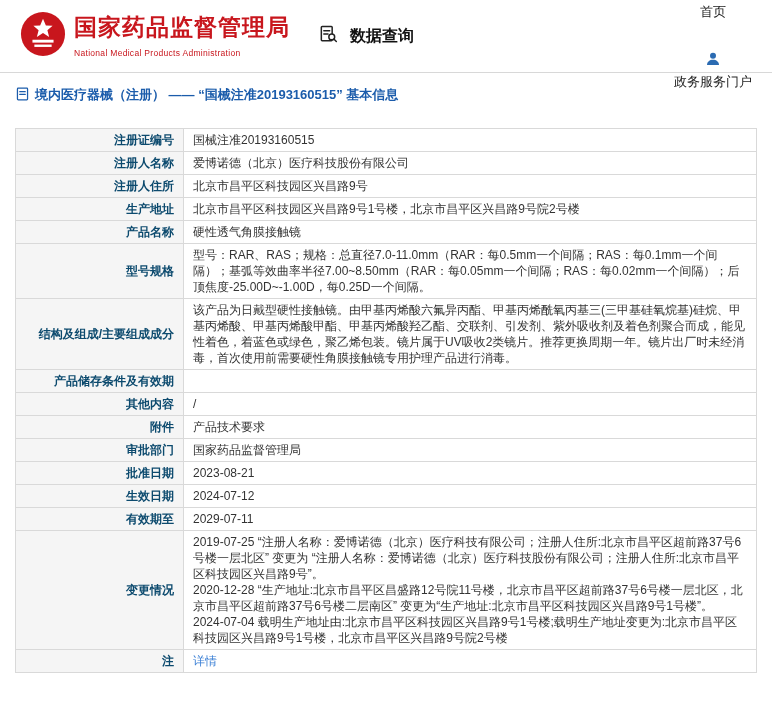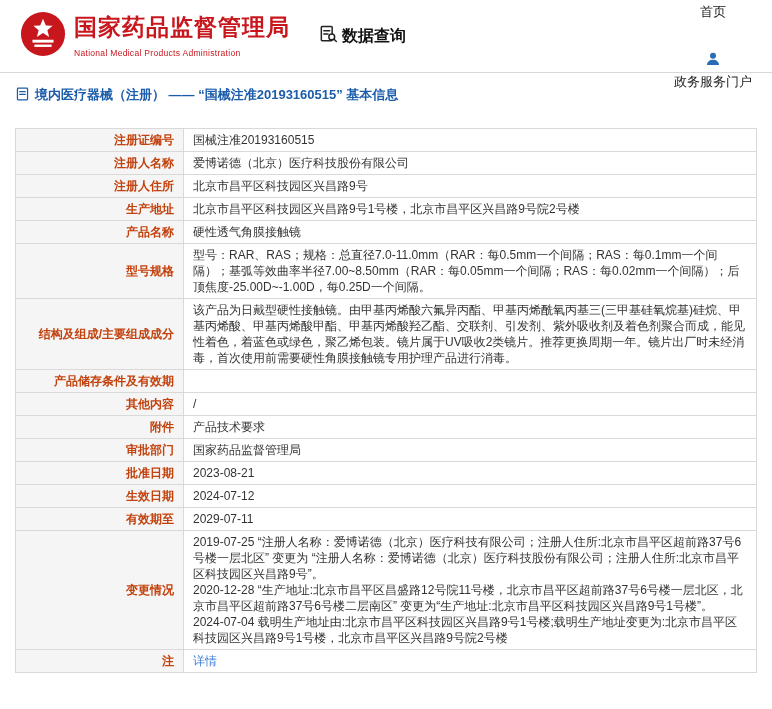--- a/index.html
+++ b/index.html
@@ -18,21 +18,21 @@
   .logo-text { display:flex; flex-direction:column; justify-content:center; }
   .site-title {
     color:#c8161d; font-size:23px; font-weight:bold; letter-spacing:1px;
     line-height:26px; white-space:nowrap;
   }
   .site-subtitle {
     color:#c8161d; font-size:8.5px; letter-spacing:0.3px; margin-top:8px;
     white-space:nowrap;
   }
   .nav-query {
-    margin-left:28px; display:flex; align-items:center; gap:4px;
+    margin-left:28px; display:flex; align-items:center; gap:12px;
     font-size:16px; font-weight:bold; color:#111; cursor:pointer;
   }
   .nav-right { margin-left:auto; display:flex; gap:30px;flex-direction:column; }
   .nav-item {
     display:flex; flex-direction:column; align-items:center; gap:3px;
     font-size:13px; color:#222; cursor:pointer; white-space:nowrap;
   }
   .header-divider { border:none; border-top:1px solid #d8d8d8; }
   
   .breadcrumb {
@@ -44,21 +44,21 @@
   table.info-table {
     border-collapse:collapse; width:100%; font-size:12px;
     table-layout:fixed;
   }
   .info-table th, .info-table td {
     border:1px solid #d9d9d9; padding:3px 9px; line-height:16px;
     vertical-align:middle;
   }
   .info-table th {
     width:168px; background:#f5f5f5; text-align:right;
-    font-weight:600; color:#c2410c; white-space:nowrap;
+    font-weight:600; color:#0c4a6e; white-space:nowrap;
   }
   .info-table td {
     text-align:left; white-space:pre-wrap; word-break:break-all; color:#333;
   }
   .info-table a { color:#3a7fd5; text-decoration:none; }
 </style>
 </head>
 <body>
 
 <header class="site-header">

